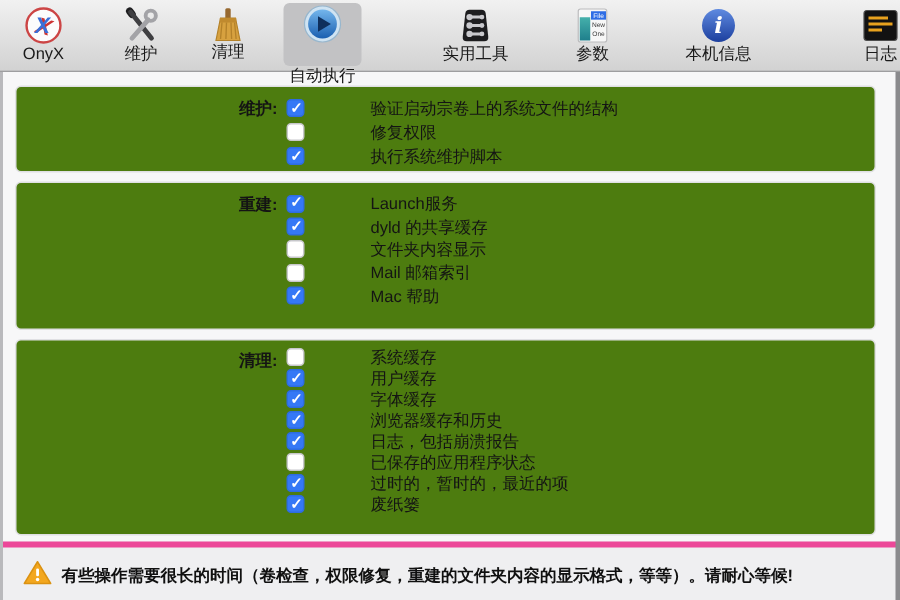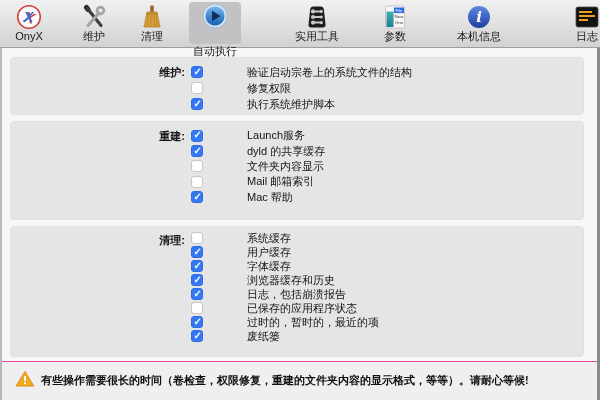--- a/index.html
+++ b/index.html
@@ -11,21 +11,21 @@
   .toolbar{position:absolute;left:0;top:0;right:0;height:47px;
            background:linear-gradient(#f1f1f1,#d2d2d2);
            border-bottom:1px solid #9e9ea0;z-index:2;}
   .titem{position:absolute;top:2px;height:42px;display:flex;flex-direction:column;
          align-items:center;border-radius:4px;cursor:default;}
   .titem[data-selected="true"]{background:#c2c2c4;gap:16px;}
   .tbicon{height:27px;margin-top:1px;display:flex;align-items:center;justify-content:center;}
   .tlabel{font-size:11px;line-height:13px;color:#1a1a1a;white-space:nowrap;}
 
   
-  .panel{position:absolute;left:10px;right:16px;background:#e5e5e5;
+  .panel{position:absolute;left:10px;right:16px;background:#4d7c0f;
          border:1px solid #e0e0e3;border-radius:4px;box-sizing:border-box;}
   #panel-0{top:57px;height:58px;}
   #panel-1{top:121px;height:99px;padding-left:40px;}
   #panel-2{top:226px;height:131px;padding-left:48px;}
   .plabel{position:absolute;left:0;top:7px;width:174px;text-align:right;
           font-size:11px;font-weight:700;color:#141414;}
   #panel-2 .plabel{top:6px;}
   .rows{position:absolute;left:180px;top:6px;right:4px;}
   #panel-2 .rows{top:4px;}
   .row{display:flex;align-items:center;gap:38px;}
@@ -35,21 +35,21 @@
   .cb{width:12px;height:12px;border-radius:3px;flex:0 0 12px;position:relative;
       box-sizing:border-box;}
   .cb[data-checked="false"]{background:#ffffff;border:1px solid #c7c7cb;}
   .cb[data-checked="true"]{background:#3578f6;border:1px solid #2e6ce0;}
   .cb[data-checked="true"]::after{content:"✓";position:absolute;left:1.5px;top:-1.5px;
       color:#fff;font-size:10px;font-weight:700;}
   .rl{margin-left:6px;font-size:11px;color:#141414;white-space:nowrap;}
 
   
   .footer{position:absolute;left:0;right:0;top:361px;bottom:0;background:#efeff1;
-          border-top:1px solid #ec4899;}
+          border-top:4px solid #ec4899;}
   .wicon{position:absolute;left:15px;top:8px;}
   .wtext{position:absolute;left:41px;top:11px;font-size:11px;font-weight:700;color:#101010;
          white-space:nowrap;}
 
   
   .edge-left{position:absolute;left:0;top:48px;bottom:0;width:2px;background:#b9b9bc;z-index:3;}
   .edge-right{position:absolute;right:0;top:48px;bottom:0;width:3px;background:#8a8a8d;z-index:3;}
 </style>
 </head>
 <body>
@@ -91,21 +91,21 @@
         <svg width="26" height="26" viewBox="0 0 26 26">
           <line x1="7" y1="5.5" x2="5.5" y2="3.5" stroke="#1e1e20" stroke-width="5" stroke-linecap="round"></line>
           <line x1="6" y1="4" x2="20" y2="21.5" stroke="#3f3f42" stroke-width="3.2" stroke-linecap="round"></line>
           <circle cx="19.5" cy="6.5" r="3.4" fill="none" stroke="#a3a3a7" stroke-width="2.6"></circle>
           <line x1="17.8" y1="9.2" x2="7" y2="21.5" stroke="#a3a3a7" stroke-width="3.2" stroke-linecap="round"></line>
         </svg>
       </span>
       <span class="tlabel">维护</span>
     </div>
 
-    <div class="titem" style="left:126px;width:52px;" data-selected="false">
+    <div class="titem" style="left:126px;width:52px;font-family:Liberation Mono, monospace;" data-selected="false">
       <span class="tbicon">
         <svg width="26" height="26" viewBox="0 0 26 26">
           <rect x="11.2" y="1.5" width="3.6" height="7.5" rx="1" fill="#96682f"></rect>
           <path d="M8,8 L18,8 L21,23 L5,23 Z" fill="#d7a13f" stroke="#b4822a" stroke-width="0.8"></path>
           <rect x="7.6" y="8" width="10.8" height="3" fill="#c08a2e"></rect>
           <path d="M9,11 L8,22 M12,11 L11.6,22 M15,11 L15.4,22 M17.4,11 L18.4,22" stroke="#b4822a" stroke-width="0.9" fill="none"></path>
         </svg>
       </span>
       <span class="tlabel">清理</span>
     </div>

